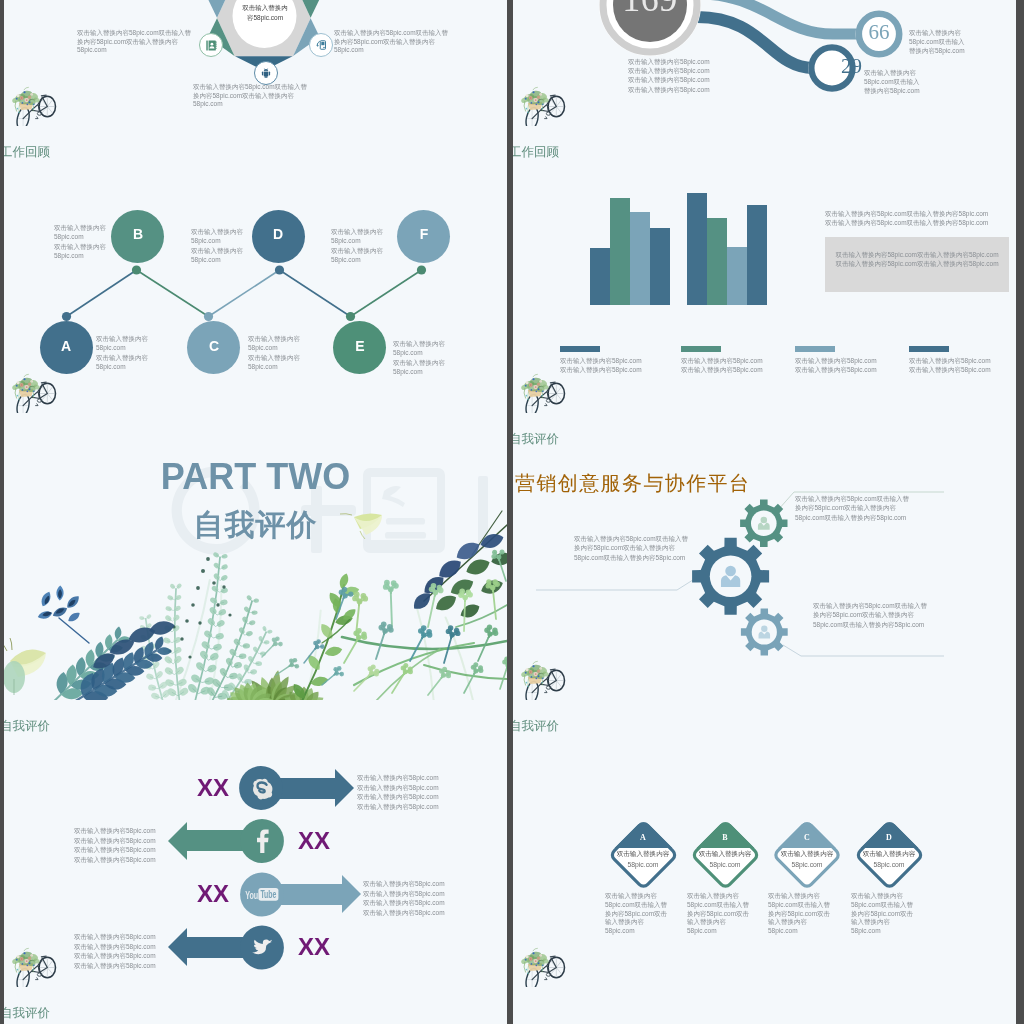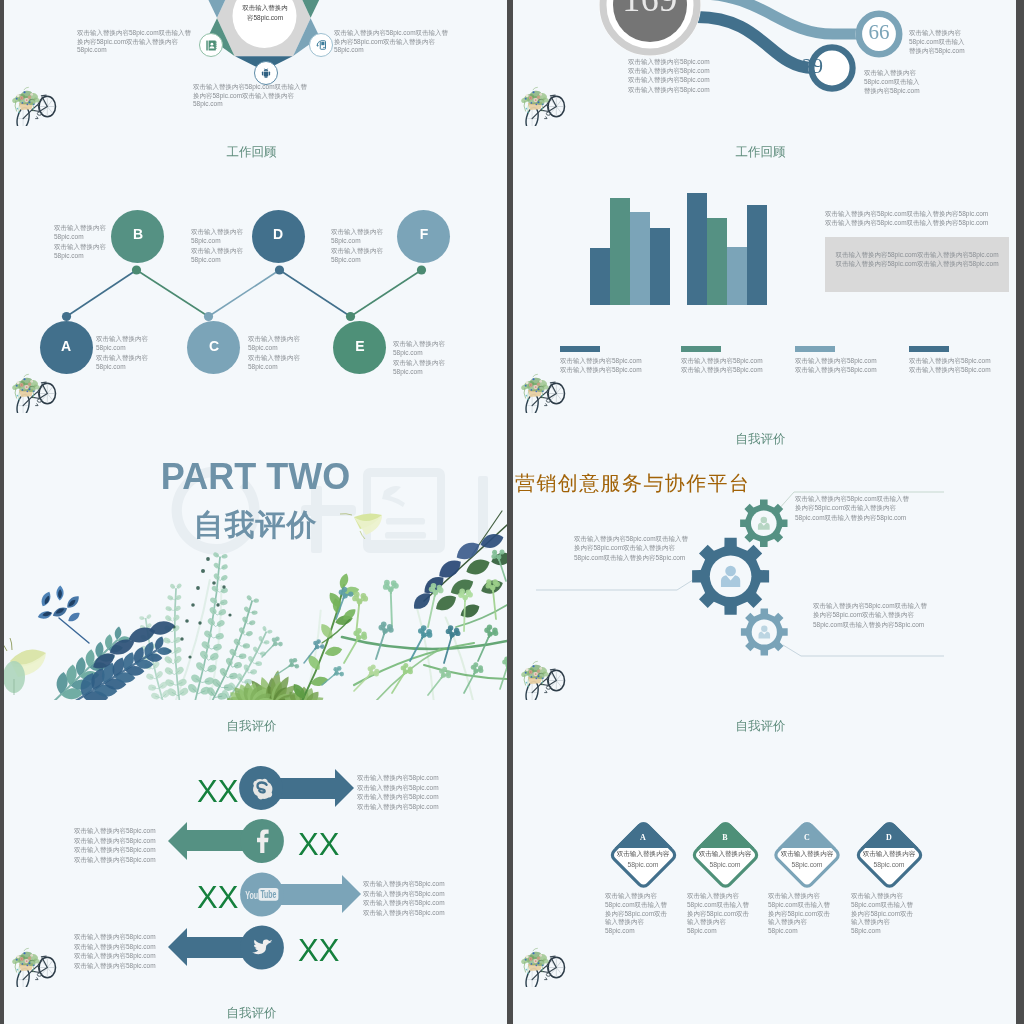--- a/index.html
+++ b/index.html
@@ -11,23 +11,23 @@
   .r0{top:-161px;height:287px;}
   .r1{top:126px;height:287px;}
   .r2{top:413px;height:287px;}
   .r3{top:700px;height:287px;}
   .r4{top:987px;height:287px;}
   .cL{left:4px;width:503px;}
   .cR{left:513px;width:503px;}
   .ph{position:absolute;color:#8a8f94;line-height:8.7px;white-space:pre-line;
       font-size:6.5px;}
   .title{position:absolute;color:#5e8c7c;font-size:12.5px;font-weight:normal;
-         letter-spacing:0px;text-align:center;width:100%;left:-4px;}
+         letter-spacing:0px;width:100%;left:-4px;}
   .bike{position:absolute;left:7px;bottom:-3px;width:47px;height:45px;}
-  .xxlbl{position:absolute;color:#15803d;font-size:31px;font-weight:normal;letter-spacing:0px;line-height:1;}
+  .xxlbl{position:absolute;color:#701a75;font-size:24px;font-weight:bold;letter-spacing:0px;line-height:1;}
   .nodelbl{position:absolute;width:52px;text-align:center;color:#fff;font-size:14px;font-weight:bold;}
   .iconbadge{position:absolute;width:22px;height:22px;border-radius:50%;
              background:#fff;border:1px solid #ccc;display:flex;
              align-items:center;justify-content:center;}
 </style>
 </head>
 <body>
 
 <svg width="0" height="0" style="position:absolute" aria-hidden="true">
  <defs>
@@ -176,21 +176,21 @@
     <circle cx="366" cy="195" r="20.2" fill="none" stroke="#7ba4b8" stroke-width="6.6"></circle>
 
     <circle cx="319" cy="229" r="23.7" fill="#ffffff"></circle>
     <circle cx="319" cy="229" r="20.6" fill="none" stroke="#42708c" stroke-width="6.2"></circle>
 
     <circle cx="378" cy="100" r="23" fill="#ffffff"></circle>
     <circle cx="378" cy="100" r="19.5" fill="none" stroke="#559183" stroke-width="7"></circle>
   </svg>
   <div style="position:absolute;left:87px;top:142px;width:100px;text-align:center;color:#e8e8e8;font-size:36px;line-height:36px;font-family:'Liberation Serif',serif;letter-spacing:0.5px">169</div>
   <div style="position:absolute;left:336px;top:181px;width:60px;text-align:center;color:#7ba4b8;font-size:21px;font-family:'Liberation Serif',serif">66</div>
-  <div style="position:absolute;left:289px;top:215px;width:60px;text-align:left;color:#42708c;font-size:21px;font-family:'Liberation Serif',serif">29</div>
+  <div style="position:absolute;left:289px;top:215px;width:60px;text-align:right;color:#42708c;font-size:21px;font-family:'Liberation Serif',serif">29</div>
   <div class="ph" style="left:115px;top:218px;width:190px;line-height:9.2px;font-size:6.5px">双击输入替换内容58pic.com
 双击输入替换内容58pic.com
 双击输入替换内容58pic.com
 双击输入替换内容58pic.com</div>
   <div class="ph" style="left:396px;top:189px;width:120px;line-height:9.2px;font-size:6.5px">双击输入替换内容
 58pic.com双击输入
 替换内容58pic.com</div>
   <div class="ph" style="left:351px;top:229px;width:120px;line-height:9.2px;font-size:6.5px">双击输入替换内容
 58pic.com双击输入
 替换内容58pic.com</div>

